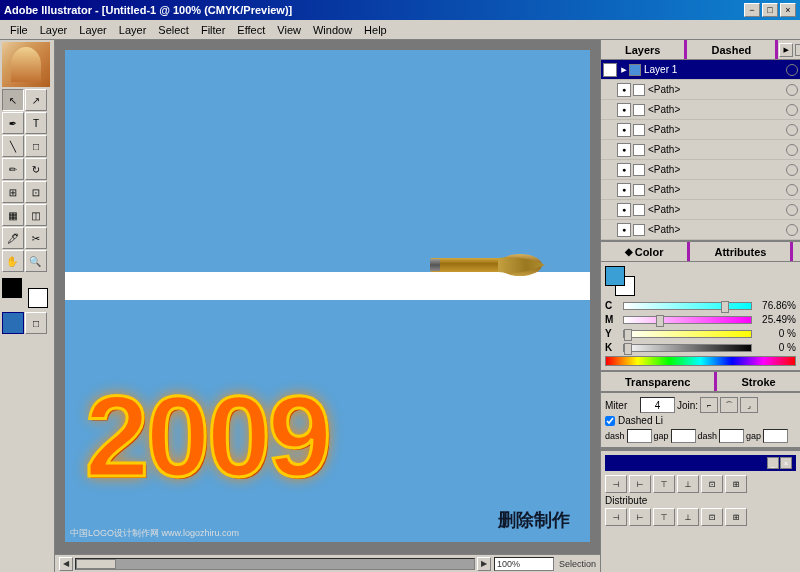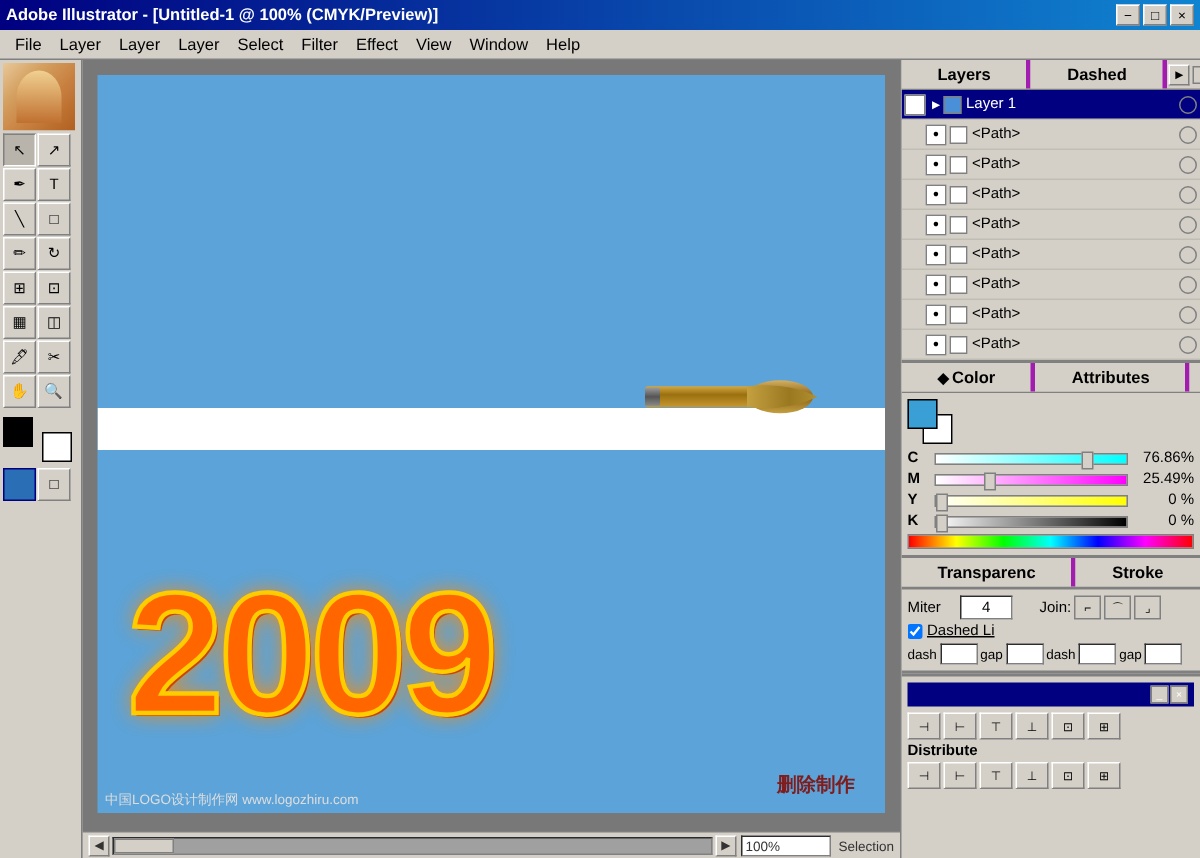--- a/index.html
+++ b/index.html
@@ -164,23 +164,23 @@
       top: 44%;
       right: 40px;
       transform: translateY(-50%);
     }
 
     
     .chinese-text {
       position: absolute;
       bottom: 10px;
       right: 20px;
-      font-size: 13px;
+      font-size: 18px;
       font-weight: bold;
-      color: #7f1d1d;
+      color: #0f172a;
     }
 
     
     .watermark {
       position: absolute;
       bottom: 2px;
       left: 5px;
       font-size: 9px;
       color: #ddd;
     }
@@ -372,21 +372,20 @@
     .cap-btn {
       width: 18px; height: 16px;
       background: #d4d0c8;
       border: 1px solid #808080;
       display: flex; align-items: center; justify-content: center;
       font-size: 8px; cursor: pointer;
     }
     .checkbox-row {
       display: flex; align-items: flex-end; font-size: 10px;
       margin-top: 2px;
-      text-decoration: underline;
     }
     .checkbox-row input { margin-right: 3px; width: 10px; height: 10px; }
     .dash-row {
       display: flex;
       align-items: center;
       margin-top: 3px;
       font-size: 9px;
       gap: 2px;
     }
     .dash-input {
@@ -405,21 +404,21 @@
     .dist-btn {
       width: 22px; height: 18px;
       background: #d4d0c8;
       border: 1px solid #808080;
       border-top-color: #fff; border-left-color: #fff;
       display: flex; align-items: center; justify-content: center;
       font-size: 8px; cursor: pointer;
     }
     .distribute-label {
       font-size: 10px;
-      font-weight: bold;
+      font-weight: normal;
       margin-bottom: 2px;
     }
 
     
     .panel-close {
       width: 14px; height: 12px;
       background: #d4d0c8;
       border: 1px solid #808080;
       display: flex; align-items: center; justify-content: center;
       font-size: 8px; cursor: pointer;
@@ -697,21 +696,21 @@
         <div class="panel-tab">Stroke</div>
         <div class="panel-tab">adient</div>
         <div class="panel-controls">
           <div class="panel-close">×</div>
         </div>
       </div>
       <div class="stroke-panel">
         <div class="stroke-row">
           <span class="stroke-label">Miter</span>
           <input class="stroke-input" value="4" style="">
-          <div style="margin-left:18px;font-size:10px;">Join:</div>
+          <div style="margin-left:2px;font-size:10px;">Join:</div>
           <div class="cap-join-btns" style="margin-left:2px;">
             <div class="cap-btn">⌐</div>
             <div class="cap-btn">⌒</div>
             <div class="cap-btn">⌟</div>
           </div>
         </div>
         <div class="checkbox-row">
           <input type="checkbox" checked="" style="">
           <span>Dashed Li</span>
         </div>

